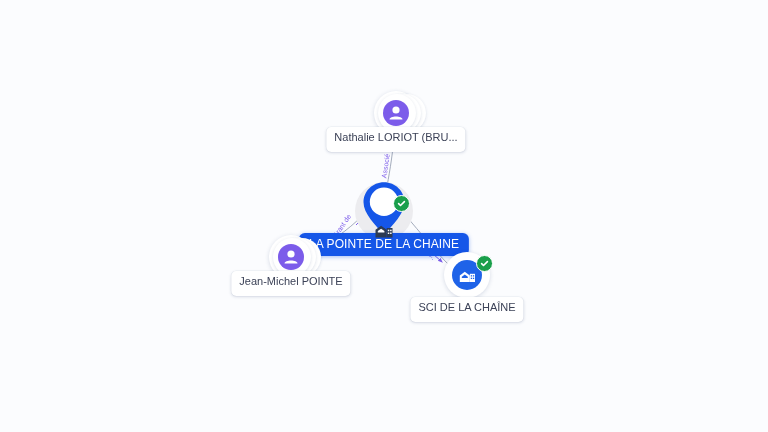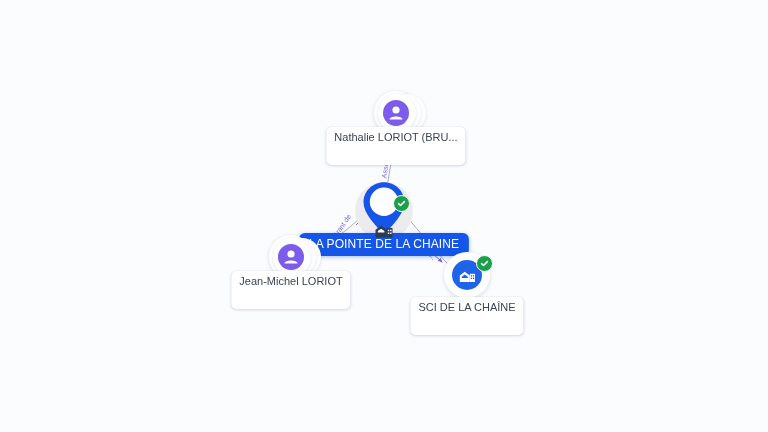--- a/index.html
+++ b/index.html
@@ -39,21 +39,21 @@
 
   .node-label {
     position: absolute;
     left: 50%;
     transform: translateX(-50%);
     white-space: nowrap;
     background: #ffffff;
     color: #3c4257;
     font-size: 11px;
     line-height: 14px;
-    padding: 3px 8px 21px 8px;
+    padding: 3px 8px 8px 8px;
     border-radius: 5px;
     box-shadow: 0 1px 3px rgba(40,60,110,0.17), 0 0 0 0.5px rgba(40,60,110,0.06);
   }
 
   
   .person-wrap {
     position: absolute;
     left: 50%;
     top: 0;
     transform: translate(-50%, -50%);
@@ -266,21 +266,21 @@
       <div class="stack-card s2"></div>
       <div class="stack-card s3"></div>
       <div class="person-disc"></div>
       <div class="avatar-circle">
         <svg width="26" height="26" viewBox="0 0 26 26">
           <circle cx="13" cy="10" r="3.6" fill="#ffffff"></circle>
           <path d="M6.5 19.5 C6.5 15.6, 19.5 15.6, 19.5 19.5 Z" fill="#ffffff"></path>
         </svg>
       </div>
     </div>
-    <div class="node-label" style="top:14px;">Jean-Michel LORIOT</div>
+    <div class="node-label" style="top:14px;">Jean-Michel POINTE</div>
   </div>
 
   <div class="node" style="left:467px; top:275px;">
     <div class="circ-disc"></div>
     <div class="circ-inner">
       <svg width="17" height="15" viewBox="0 0 17 15">
         <path d="M0.8 14 L0.8 7.4 L5.8 3.8 L10.8 7.4 L10.8 14 Z" fill="#ffffff"></path>
         <path d="M10.8 14 L10.8 5.8 L16 5.8 L16 14 Z" fill="#ffffff"></path>
         <rect x="11.8" y="7.2" width="1.3" height="1.3" fill="#1f63e8"></rect>
         <rect x="13.9" y="7.2" width="1.3" height="1.3" fill="#1f63e8"></rect>

